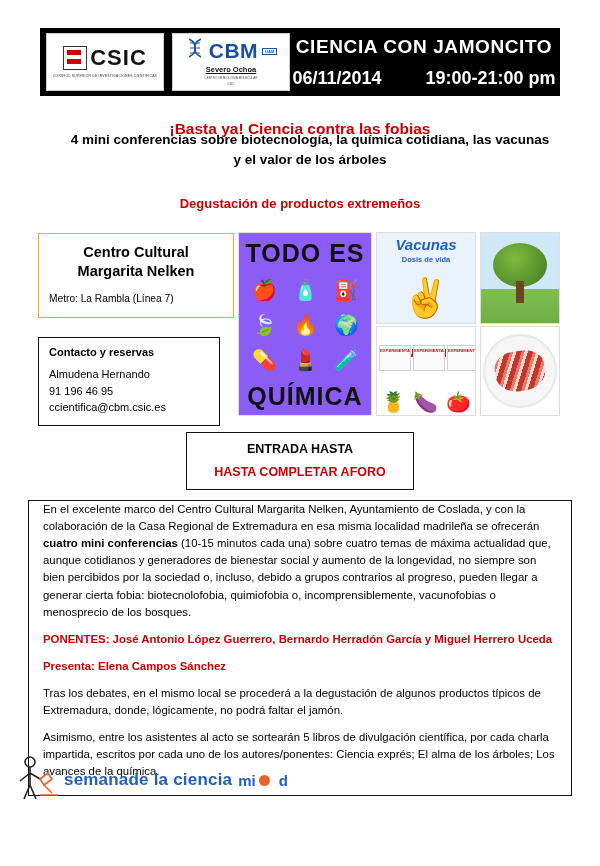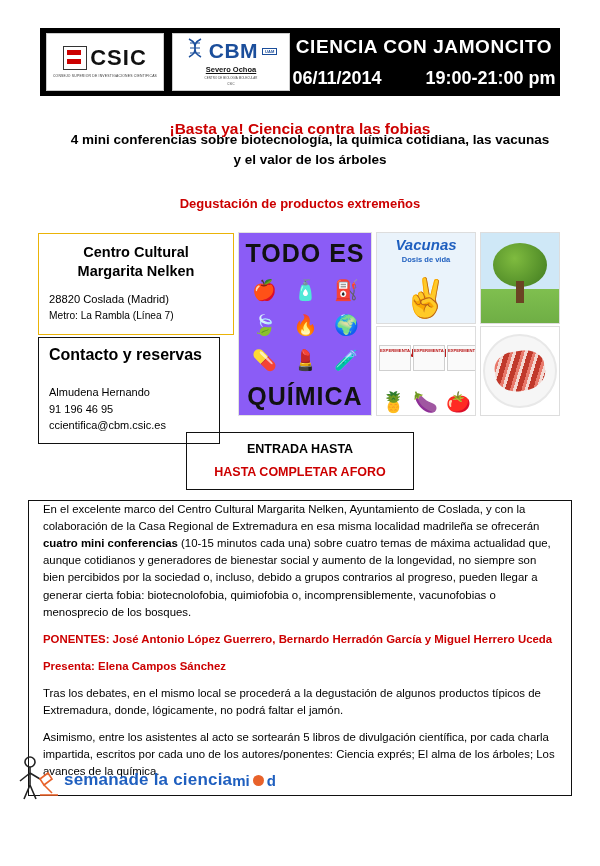--- a/index.html
+++ b/index.html
@@ -154,21 +154,21 @@
 
   .contact-box {
     position: absolute;
     left: 38px; top: 337px;
     width: 182px;
     border: 1px solid #111;
     box-sizing: border-box;
     padding: 8px 10px 9px 10px;
     font-size: 11px;
   }
-  .contact-head { font-weight: bold; font-size: 16px; margin-bottom: 20px; }
+  .contact-head { font-weight: bold; font-size: 11px; margin-bottom: 8px; }
   .contact-line { line-height: 1.5; font-size: 11px; }
 
   
   .img-todoes {
     position: absolute; left: 238px; top: 232px;
     width: 134px; height: 184px;
     background: #8b5cf6;
     border: 1px solid #e2e2e2;
     box-sizing: border-box;
     overflow: hidden;
@@ -313,21 +313,21 @@
   .footer {
     position: absolute; left: 0; top: 755px; width: 600px;
     display: flex; flex-direction: row; align-items: center;
   }
   .footer-figure { height: 50px; }
   .footer-text {
     color: #1f5fbf; font-weight: bold; font-size: 17px; line-height: 1.12;
     text-align: center; letter-spacing: .2px;
   }
   .footer-mid { display: flex; align-items: center; justify-content: center; gap: 3px; }
-  .mi-d { color: #1f5fbf; font-weight: bold; font-size: 15px; }
+  .mi-d { color: #1f5fbf; font-weight: bold; font-size: 15px; margin-left: 6px; }
   .mi-dot {
     width: 11px; height: 11px; border-radius: 50%;
     background: #e8622a; display: inline-block;
   }
 </style>
 </head>
 <body>
 
 <div class="header">
 
@@ -371,21 +371,20 @@
   <div>4 mini conferencias sobre biotecnología, la química cotidiana, las vacunas</div>
   <div>y el valor de los árboles</div>
 </div>
 <div class="degust">Degustación de productos extremeños</div>
 
 <div class="venue-box">
   <div class="venue-title">
     <div>Centro Cultural</div>
     <div>Margarita Nelken</div>
   </div>
-  <div class="venue-line">28820 Coslada (Madrid)</div>
   <div class="venue-line small">Metro: La Rambla (Línea 7)</div>
 </div>
 
 <div class="contact-box">
   <div class="contact-head">Contacto y reservas</div>
   <div class="contact-line">Almudena Hernando</div>
   <div class="contact-line">91 196 46 95</div>
   <div class="contact-line">ccientifica@cbm.csic.es</div>
 </div>
 

